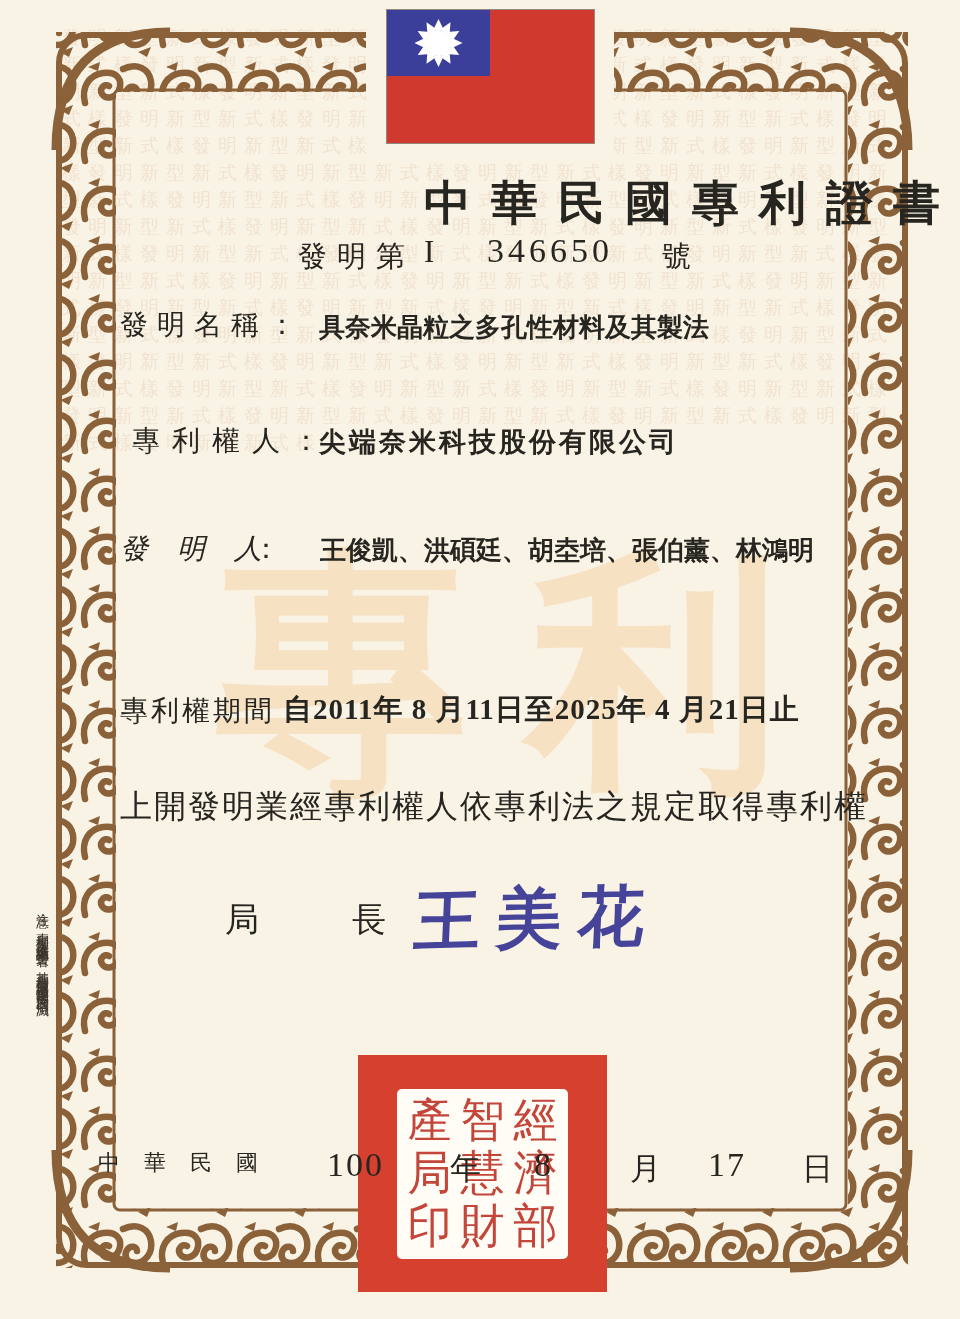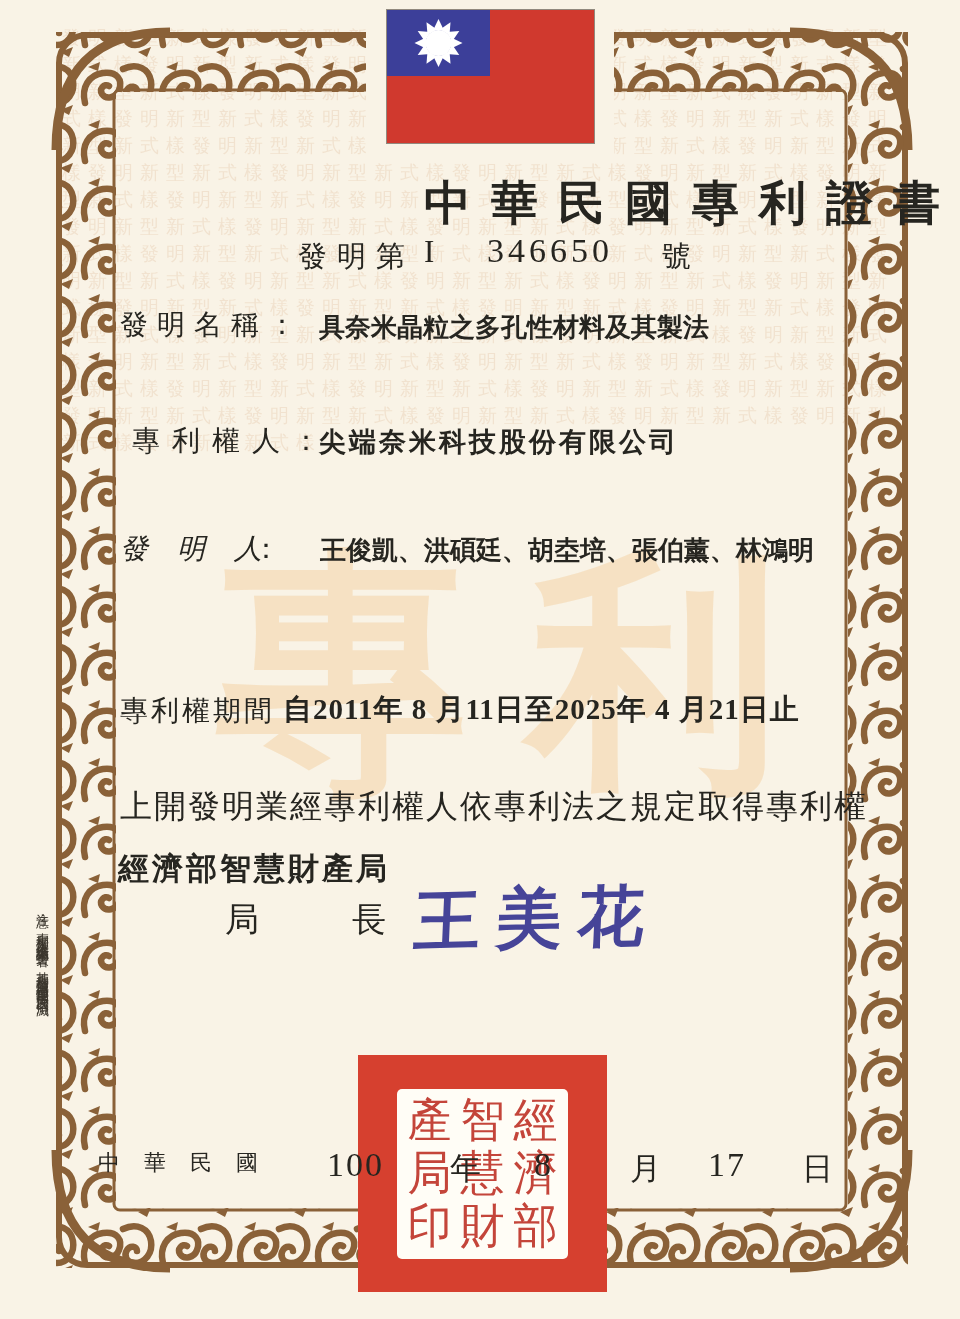--- a/index.html
+++ b/index.html
@@ -155,21 +155,20 @@
   <div class="t val row-patentee-value">尖端奈米科技股份有限公司</div>
 
   <div class="t lbl row-inventors-label">發明人</div>
   <div class="t row-inventors-colon">：</div>
   <div class="t val row-inventors-value">王俊凱、洪碩廷、胡坴培、張伯薰、林鴻明</div>
 
   <div class="t lbl row-term-label">專利權期間：</div>
   <div class="t row-term-value">自2011年 8 月11日至2025年 4 月21日止</div>
 
   <div class="t statement">上開發明業經專利權人依專利法之規定取得專利權</div>
-  <div class="t agency">經濟部智慧財產局</div>
   <div class="t chief-1">局</div>
   <div class="t chief-2">長</div>
   <div class="t signature">王美花</div>
 
   <div class="side-note">注意：專利權人未依法繳納年費者，其專利權自原繳費期限屆滿之次日消滅。</div>
 
   <div class="seal-block">
     <div class="seal-inner">
       <span>產</span>
       <span>智</span>

